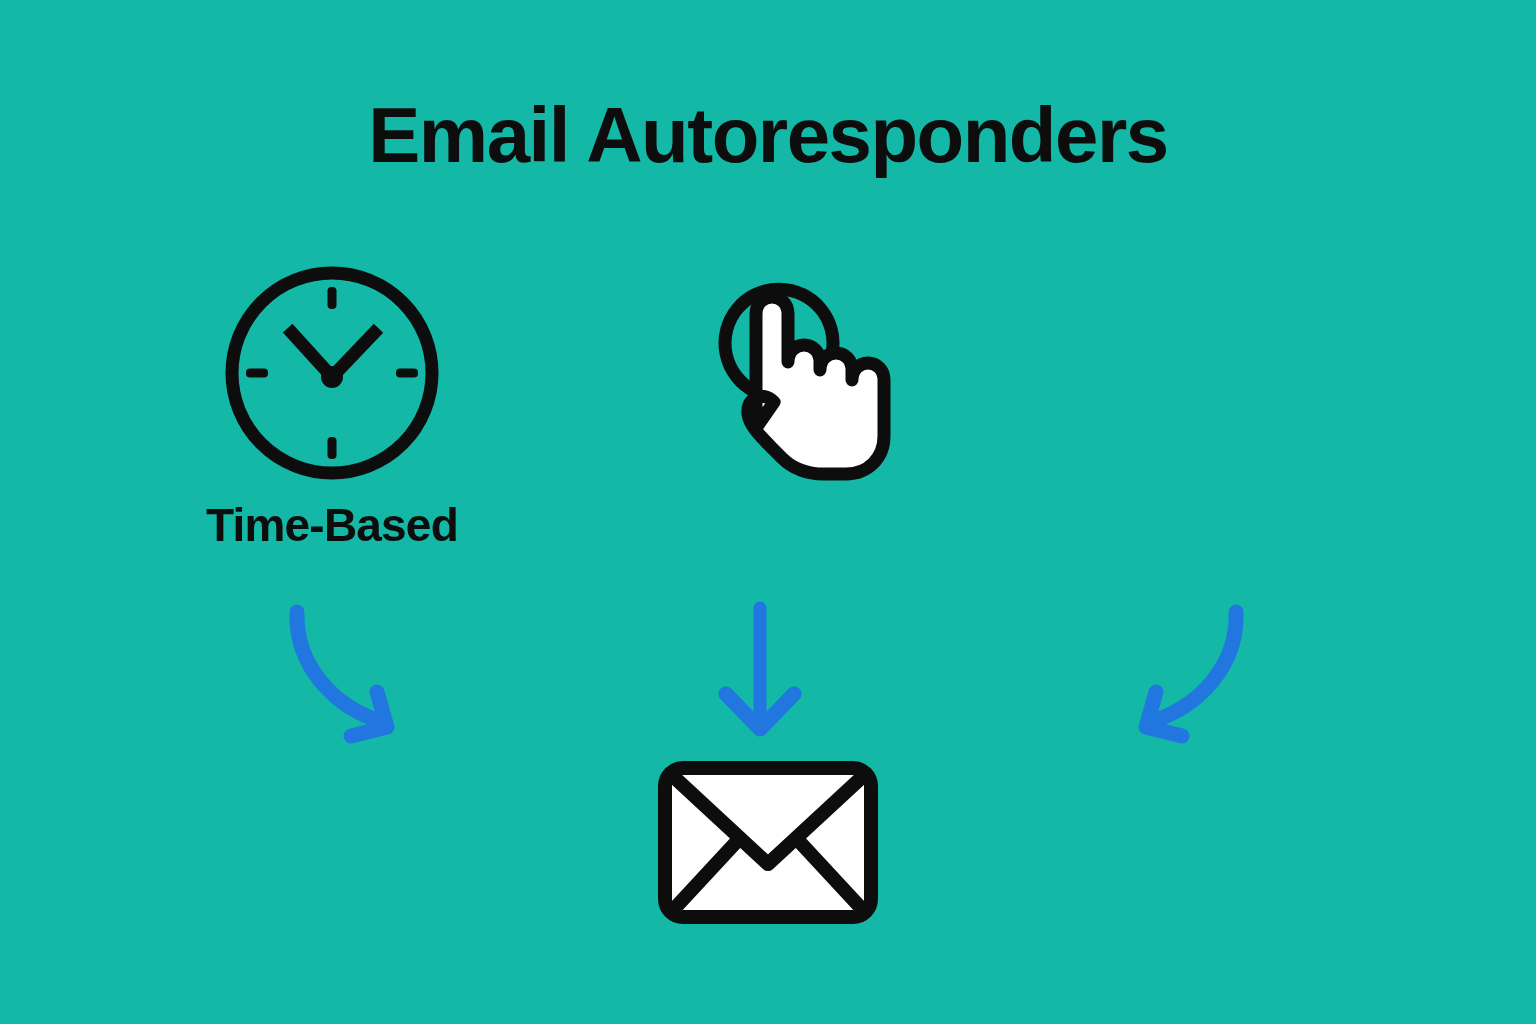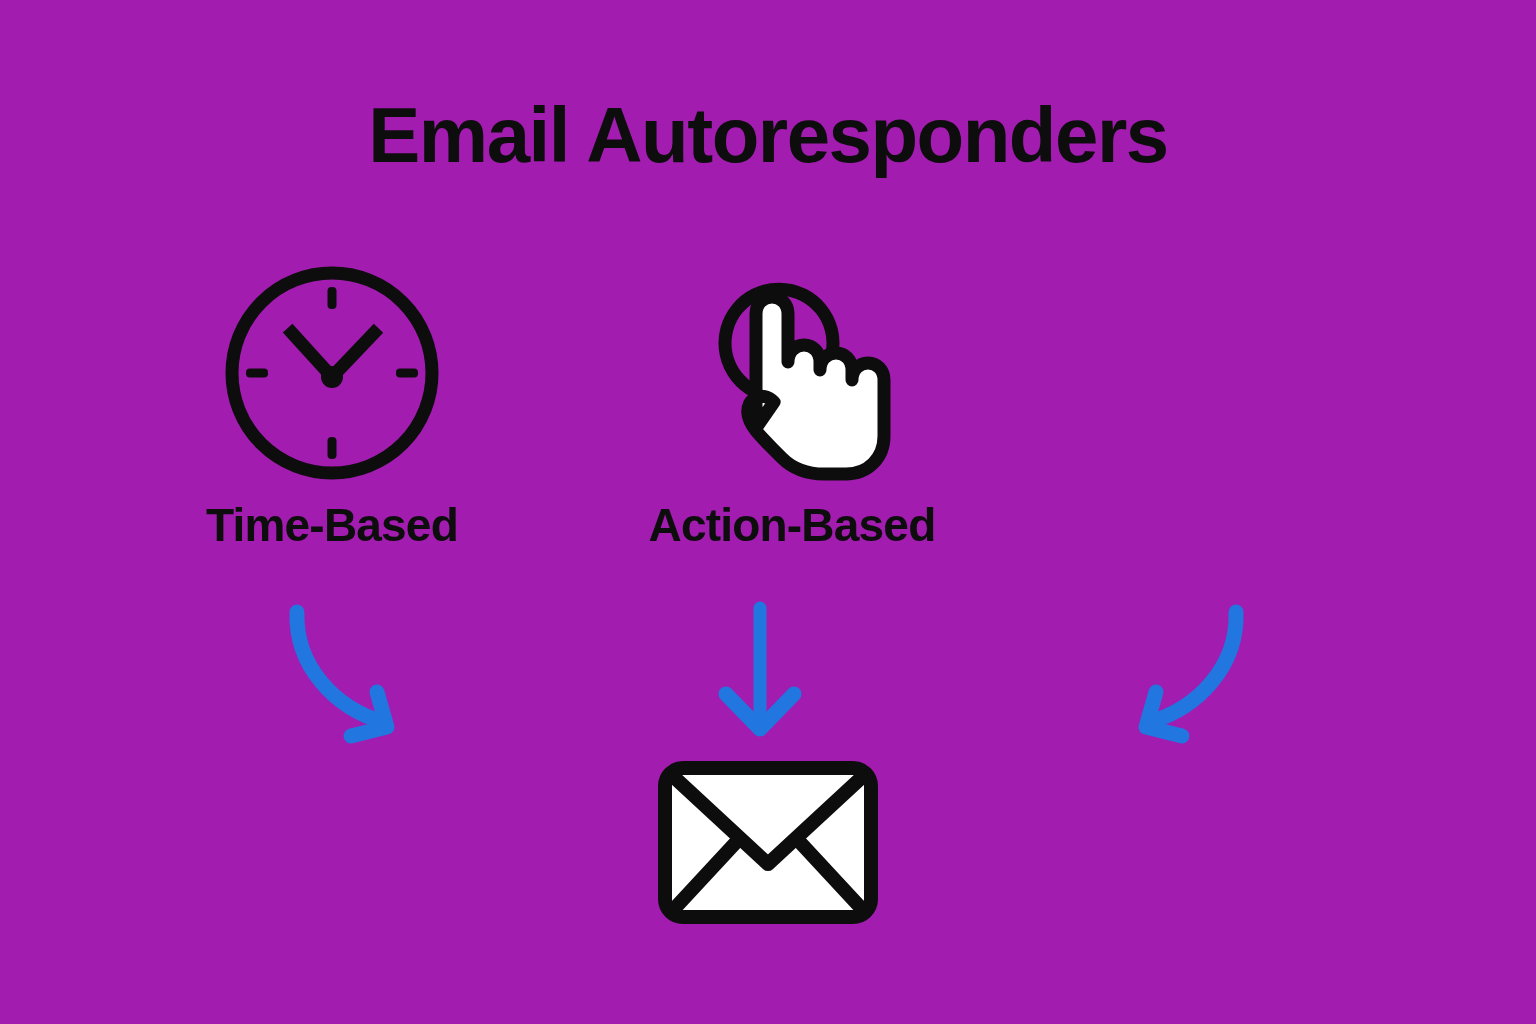--- a/index.html
+++ b/index.html
@@ -13,21 +13,21 @@
     height: 1024px;
     overflow: hidden;
     font-family: "Liberation Sans", sans-serif;
     -webkit-font-smoothing: antialiased;
   }
 
   .canvas {
     position: relative;
     width: 1536px;
     height: 1024px;
-    background: #a21caf;
+    background: #14b8a6;
   }
 
   
   .title {
     position: absolute;
     left: 0;
     top: 96px;
     width: 1536px;
     text-align: center;
     font-size: 78px;
@@ -162,21 +162,20 @@
                    L 104 110
                    C 104 100 97 93 88 93
                    C 79 93 72 100 72 110
                    L 72 62
                    C 72 52 65 45 56 45
                    C 47 45 40 52 40 62
                    L 40 176
                    Z" fill="#ffffff" stroke="#0d0d0d" stroke-width="13" stroke-linejoin="round" stroke-linecap="round" transform="translate(24,-8)"></path>
         </svg>
       </div>
-      <div class="cat-label">Action-Based</div>
     </div>
 
   </div>
 
   <div class="arrows">
 
     <div class="arrow a0">
       <svg width="170" height="160" viewBox="0 0 170 160" aria-hidden="true">
         <path d="M32 16 C 30 70 70 112 118 126" fill="none" stroke="#2176e0" stroke-width="15" stroke-linecap="round"></path>
         <path d="M112 96 L122 131 L86 140" fill="none" stroke="#2176e0" stroke-width="15" stroke-linecap="round" stroke-linejoin="round"></path>

